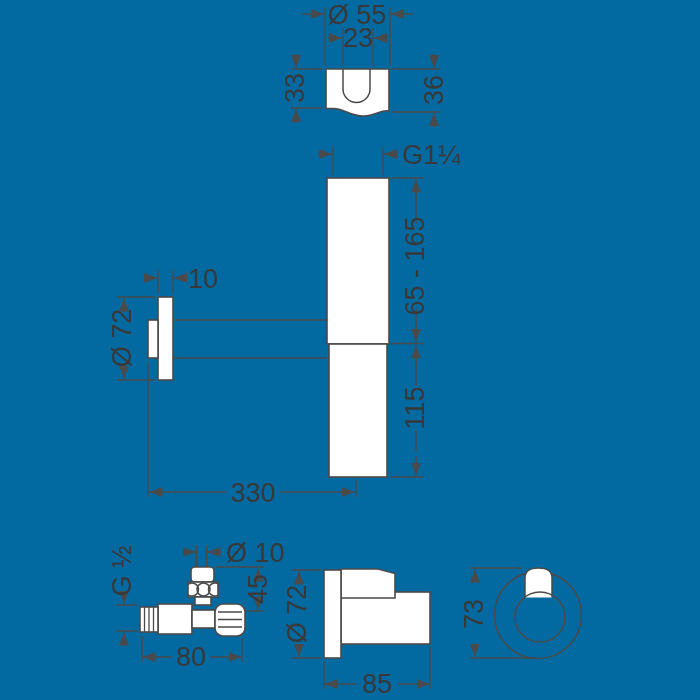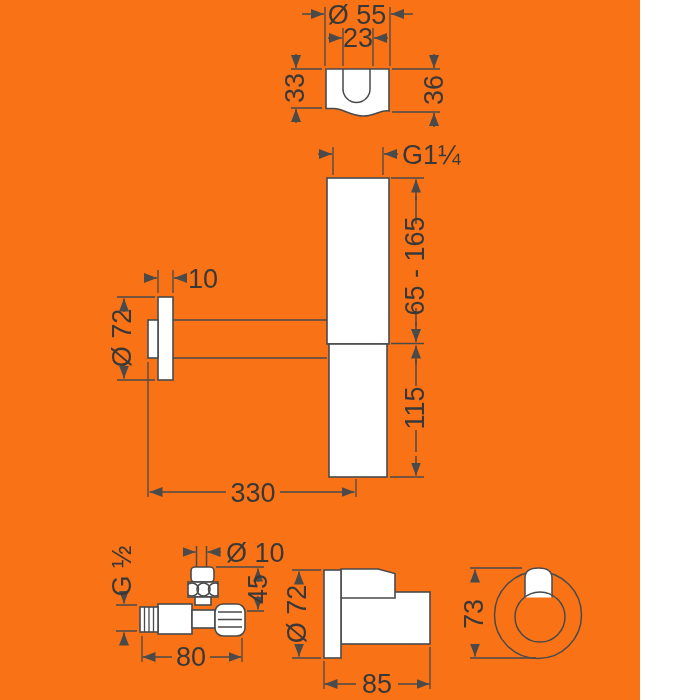--- a/index.html
+++ b/index.html
@@ -1,16 +1,16 @@
 <!DOCTYPE html>
 <html><head>
 <meta charset="utf-8">
 <style>
   html,body{margin:0;padding:0;background:#ffffff;}
-  .stage{position:relative;width:640px;height:700px;background:#f97316;overflow:hidden;
+  .stage{position:relative;width:700px;height:700px;background:#0369a1;overflow:hidden;
          font-family:"Liberation Sans",sans-serif;text-align:right;}
   svg{display:block;}
   .ln{stroke:#4a4a4a;stroke-width:1.5;fill:none;}
   .part{stroke:#4a4a4a;stroke-width:1.6;fill:#ffffff;}
   .thin{stroke:#4a4a4a;stroke-width:1.3;fill:none;}
   text{fill:#383838;font-size:27px;font-family:"Liberation Sans",sans-serif;}
 </style>
 </head>
 <body>
 

